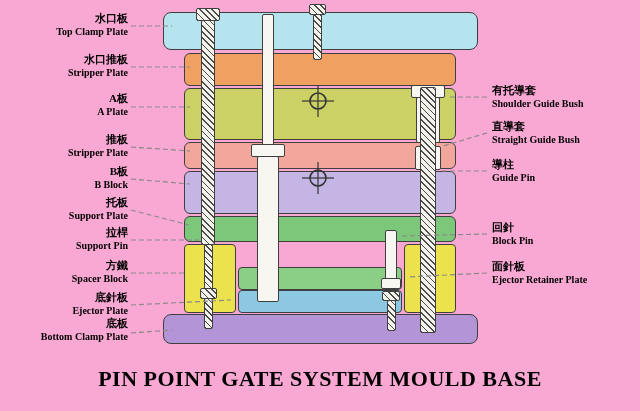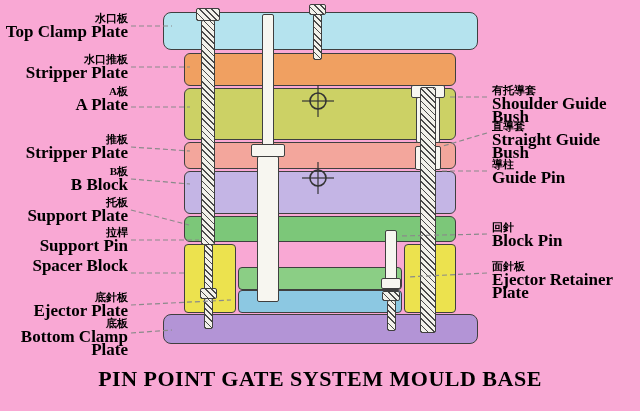--- a/index.html
+++ b/index.html
@@ -6,21 +6,21 @@
   html,body { width:640px; height:411px; }
   .canvas {
     position:relative; width:640px; height:411px; overflow:hidden;
     font-family:"Liberation Serif","DejaVu Serif",serif;
     background:#fbfaf5;
   }
   .label { position:absolute; line-height:13px; color:#000; }
   .label-left  { left:0;   width:128px; text-align:right; }
   .label-right { left:492px; width:148px; text-align:left; }
   .cn { font-size:11px; font-weight:bold; }
-  .en { font-size:17px; font-weight:bold; }
+  .en { font-size:10px; font-weight:bold; }
   .plate { position:absolute; border:1.6px solid #3f3f3f; border-radius:6px; }
   .part  { position:absolute; border:1.4px solid #3f3f3f; border-radius:2px; }
   .hatch {
     background-color:#f2f1ea;
     background-image:repeating-linear-gradient(45deg,#4a4a4a 0px,#4a4a4a 1.2px,transparent 1.2px,transparent 4.4px);
   }
   .solid { background:#f7f6f0; }
   .cross, .leaders { position:absolute; pointer-events:none; }
   .title-cn {
     position:absolute; top:347px; left:0; width:640px; text-align:center;
@@ -107,41 +107,42 @@
   </svg>
 
   <div class="label label-left" style="top:12px">
     <div class="cn">水口板</div>
     <div class="en">Top Clamp Plate</div>
   </div>
   <div class="label label-left" style="top:53px">
     <div class="cn">水口推板</div>
     <div class="en">Stripper Plate</div>
   </div>
-  <div class="label label-left" style="top:85px">
+  <div class="label label-left" style="top:92px">
     <div class="cn">A板</div>
     <div class="en">A Plate</div>
   </div>
   <div class="label label-left" style="top:133px">
     <div class="cn">推板</div>
     <div class="en">Stripper Plate</div>
   </div>
   <div class="label label-left" style="top:165px">
     <div class="cn">B板</div>
     <div class="en">B Block</div>
   </div>
   <div class="label label-left" style="top:196px">
     <div class="cn">托板</div>
     <div class="en">Support Plate</div>
   </div>
   <div class="label label-left" style="top:226px">
     <div class="cn">拉桿</div>
     <div class="en">Support Pin</div>
   </div>
   <div class="label label-left" style="top:259px">
+    <div class="cn">方鐵</div>
     <div class="en">Spacer Block</div>
   </div>
   <div class="label label-left" style="top:291px">
     <div class="cn">底針板</div>
     <div class="en">Ejector Plate</div>
   </div>
   <div class="label label-left" style="top:317px">
     <div class="cn">底板</div>
     <div class="en">Bottom Clamp Plate</div>
   </div>

